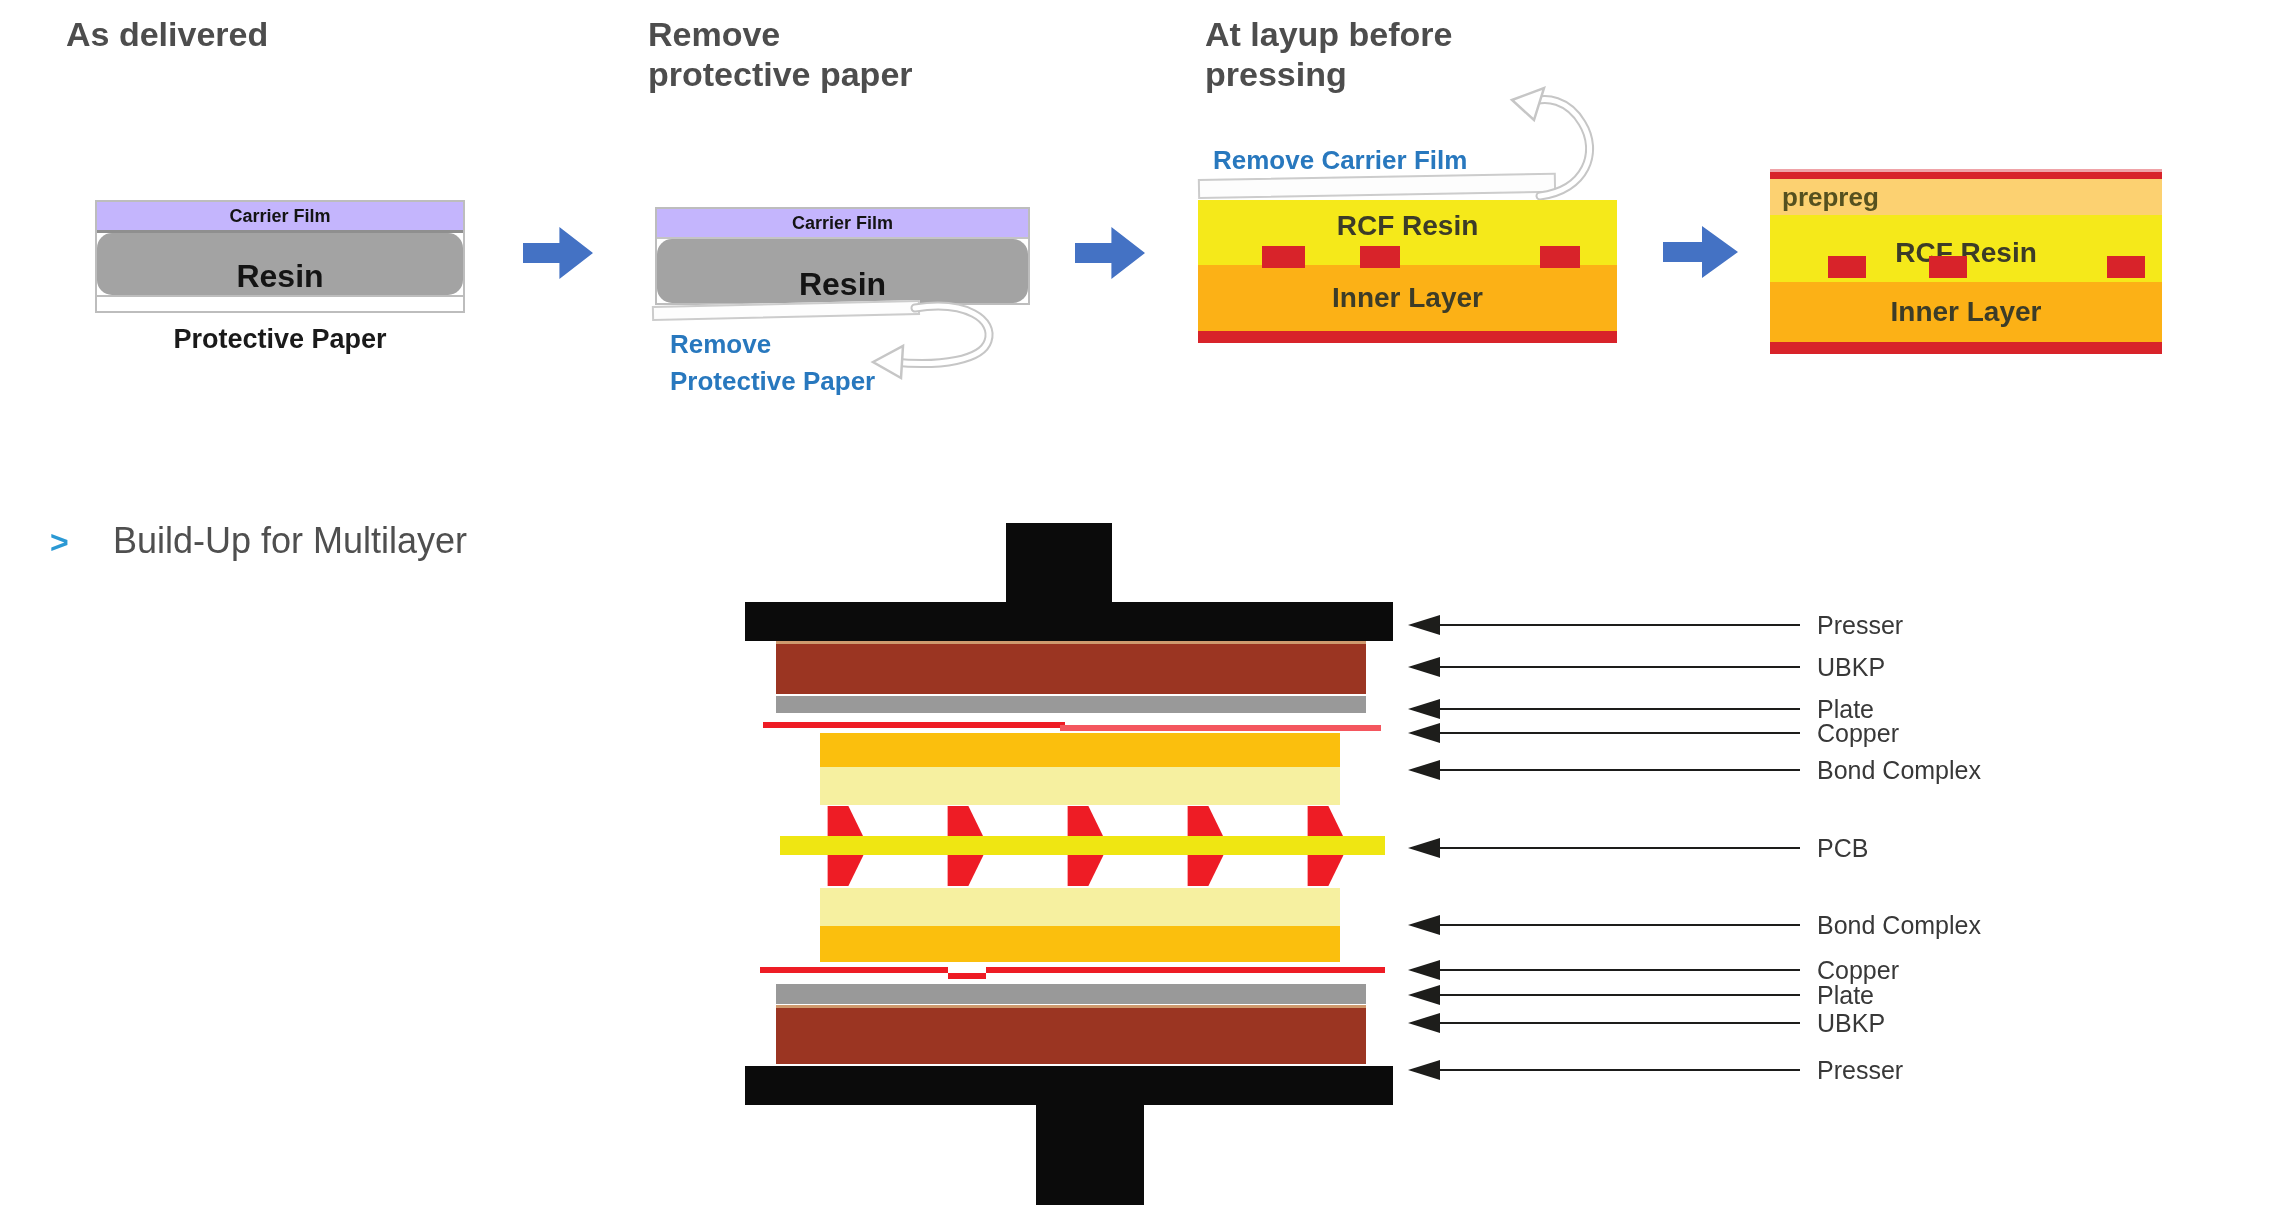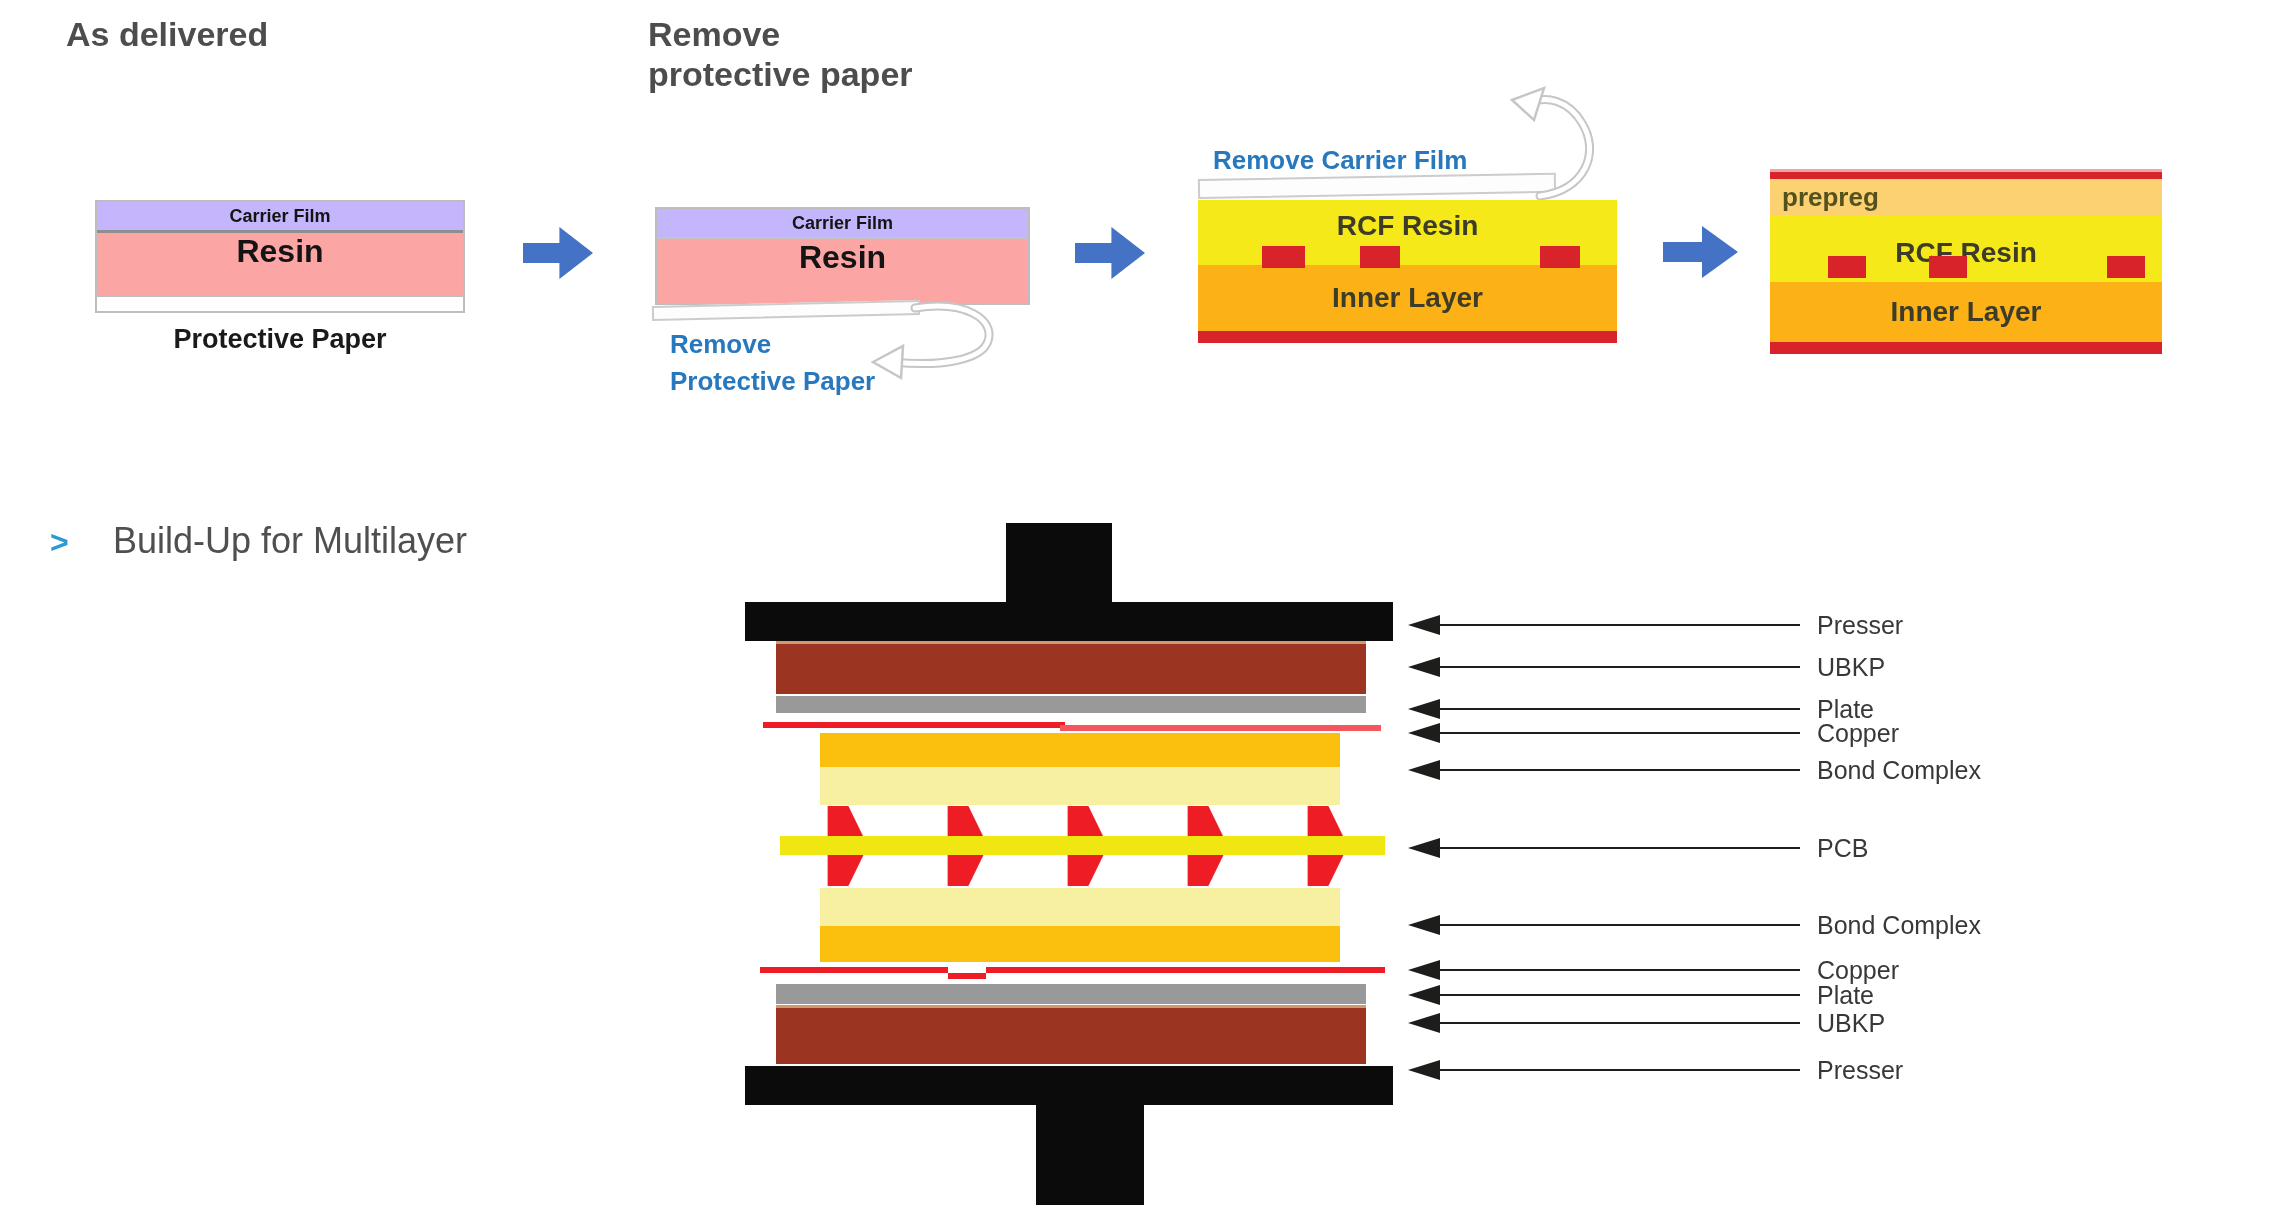--- a/index.html
+++ b/index.html
@@ -8,22 +8,22 @@
   .abs{position:absolute;}
   
   .heading{position:absolute;font-weight:700;font-size:34px;line-height:40px;color:#4d4d4d;
            white-space:pre-line;letter-spacing:0;}
   
   .stagebox{position:absolute;box-sizing:border-box;border:2px solid #bdbdbd;display:flex;flex-direction:column;}
   .carrier{background:#c4b5fd;display:flex;align-items:center;justify-content:center;
            font-weight:700;font-size:18px;color:#141414;}
   .carrier.dark-div{border-bottom:3px solid #8f8f8f;}
   .carrier.lt-div{border-bottom:2px solid #c4c4c4;}
-  .resinlayer{background:#fca5a5;flex:1;display:flex;align-items:flex-start;justify-content:center;
-              font-weight:700;font-size:32px;color:#141414;}
+  .resinlayer{background:#a3a3a3;flex:1;display:flex;align-items:flex-end;justify-content:center;
+              font-weight:700;font-size:32px;color:#141414;border-radius:15px;}
   .paperstrip{background:#ffffff;border-top:2px solid #bdbdbd;}
   .underlabel{position:absolute;font-weight:700;font-size:27px;color:#1a1a1a;text-align:center;}
   .bluenote{position:absolute;font-weight:700;font-size:26px;line-height:37px;color:#2878be;white-space:pre-line;}
   
   .layerbox{position:absolute;box-sizing:border-box;display:flex;flex-direction:column;}
   .rcf{background:#f5e91a;display:flex;align-items:flex-start;justify-content:center;
        font-weight:700;font-size:28px;color:#3c3c28;padding-top:10px;box-sizing:border-box;}
   .innerl{background:#fcb116;display:flex;align-items:center;justify-content:center;
           font-weight:700;font-size:28px;color:#3c3c28;}
   .redstrip{background:#d8232a;}
@@ -90,20 +90,22 @@
   <svg class="abs" style="left:845px;top:296px;" width="160" height="92" viewBox="0 0 160 92">
     <path d="M 70 12 C 122 4, 150 24, 143 45 C 137 64, 96 71, 48 66" fill="none" stroke="#c6c6c6" stroke-width="9" stroke-linecap="round"></path>
     <path d="M 70 12 C 122 4, 150 24, 143 45 C 137 64, 96 71, 48 66" fill="none" stroke="#ffffff" stroke-width="5" stroke-linecap="round"></path>
     <polygon points="28,66 58,50 56,82" fill="#ffffff" stroke="#c6c6c6" stroke-width="2.5"></polygon>
   </svg>
   <div class="bluenote" style="left:670px;top:326px;">Remove
 Protective Paper</div>
 
   <div class="blockarrow" style="left:1075px;top:222px;width:70px;height:62px;"></div>
 
+  <div class="heading" style="left:1205px;top:14px;">At layup before
+pressing</div>
   <div class="bluenote" style="left:1213px;top:142px;white-space:nowrap;">Remove Carrier Film</div>
   <div class="peelstrip" style="left:1198px;top:179px;width:358px;height:20px;transform:rotate(-1deg);transform-origin:left center;"></div>
 
   <svg class="abs" style="left:1488px;top:78px;" width="118" height="132" viewBox="0 0 118 132">
     <path d="M 52 118 C 98 112, 112 74, 94 45 C 81 23, 58 16, 40 26" fill="none" stroke="#c6c6c6" stroke-width="9" stroke-linecap="round"></path>
     <path d="M 52 118 C 98 112, 112 74, 94 45 C 81 23, 58 16, 40 26" fill="none" stroke="#ffffff" stroke-width="5" stroke-linecap="round"></path>
     <polygon points="24,22 56,10 46,42" fill="#ffffff" stroke="#c6c6c6" stroke-width="2.5"></polygon>
   </svg>
   <div class="layerbox" style="left:1198px;top:200px;width:419px;height:143px;">
     <div class="rcf" style="height:65px;">

